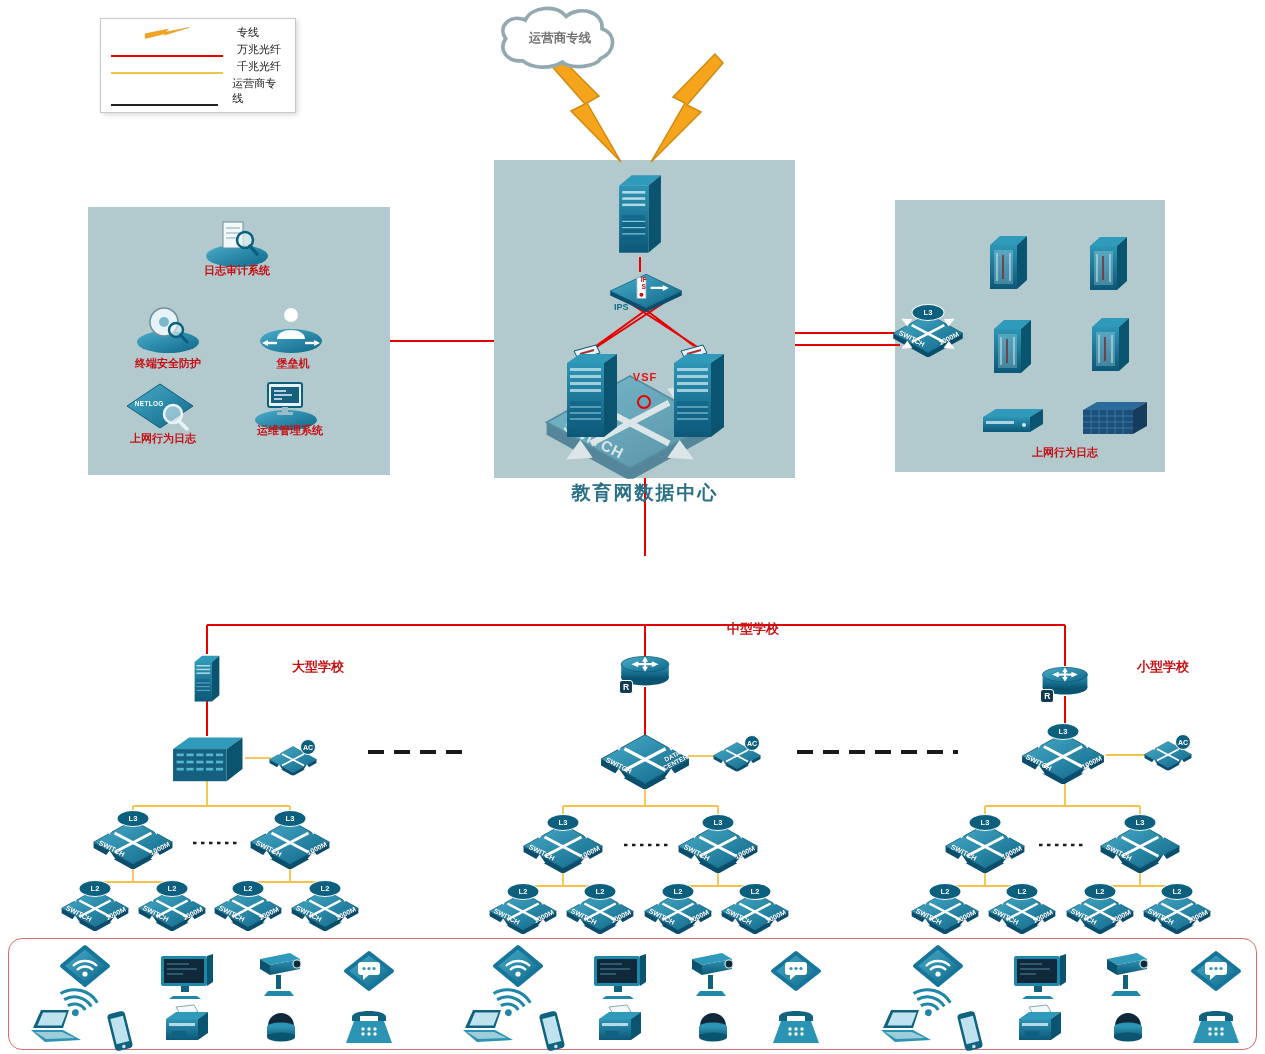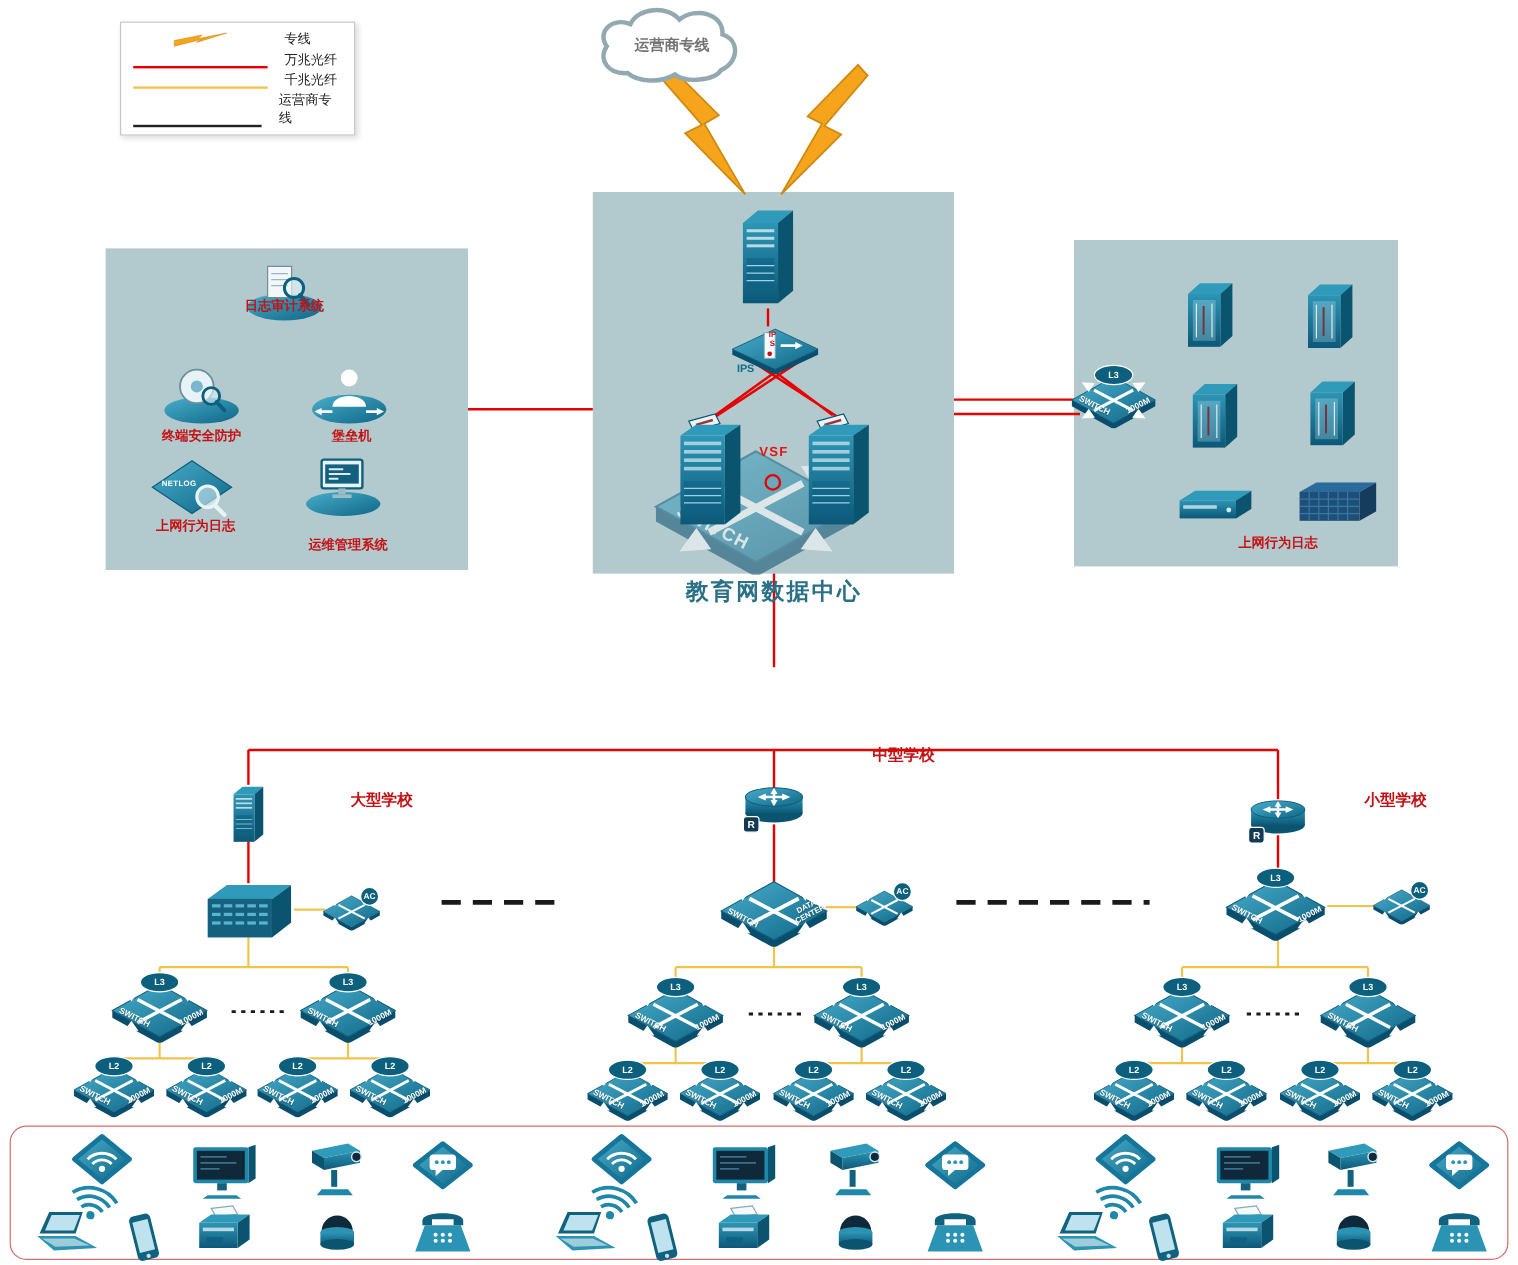--- a/index.html
+++ b/index.html
@@ -422,21 +422,21 @@
         <use href="#sym-ring"></use>
       </svg>
   </div>
   <span class="lbl dc-title" style="left:645px;top:493px">教育网数据中心</span>
 
   <div class="node" style="left:237px;top:242px;width:68px;height:52px">
     <svg viewBox="0 0 68 52">
         <use href="#sym-audit"></use>
       </svg>
   </div>
-  <span class="lbl lbl-red" style="left:237px;top:255px">日志审计系统</span>
+  <span class="lbl lbl-red" style="left:237px;top:270px">日志审计系统</span>
   <div class="node" style="left:168px;top:328px;width:68px;height:52px">
     <svg viewBox="0 0 68 52">
         <use href="#sym-endpoint"></use>
       </svg>
   </div>
   <span class="lbl lbl-red" style="left:168px;top:363px">终端安全防护</span>
   <div class="node" style="left:291px;top:329px;width:68px;height:52px">
     <svg viewBox="0 0 68 52">
         <use href="#sym-bastion"></use>
       </svg>
@@ -447,21 +447,21 @@
         <use href="#sym-netlog"></use>
       </svg>
     <span class="netlog-t">NETLOG</span>
   </div>
   <span class="lbl lbl-red" style="left:163px;top:438px">上网行为日志</span>
   <div class="node" style="left:286px;top:405px;width:68px;height:52px">
     <svg viewBox="0 0 68 52">
         <use href="#sym-ops"></use>
       </svg>
   </div>
-  <span class="lbl lbl-red" style="left:290px;top:454px">运维管理系统</span>
+  <span class="lbl lbl-red" style="left:290px;top:430px">运维管理系统</span>
 
   <div class="node" style="left:928px;top:334px;width:74px;height:46px">
     <svg viewBox="0 0 100 62">
         <use href="#sym-switch"></use>
       </svg>
     <span class="badge">L3</span>
     <span class="swt swtl">SWITCH</span>
     <span class="swt swtr">1000M</span>
   </div>
   <div class="node" style="left:1008px;top:262px;width:42px;height:62px">

